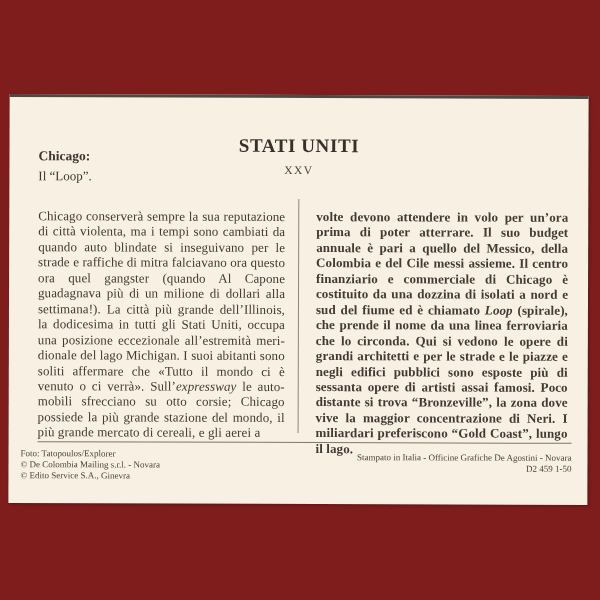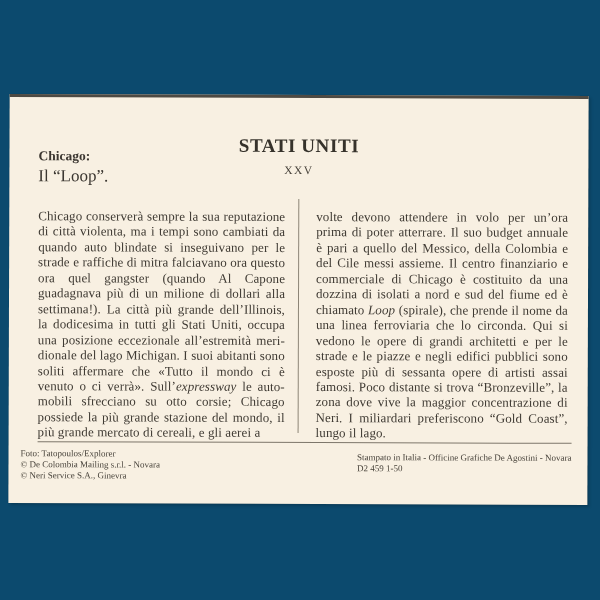--- a/index.html
+++ b/index.html
@@ -1,20 +1,20 @@
 <!DOCTYPE html>
 <html><head>
 <meta charset="utf-8">
 <style>
   html, body { margin: 0; padding: 0; }
   .screen {
     position: relative;
     width: 600px;
     height: 600px;
-    background: #0c4a6e;
+    background: #7f1d1d;
     overflow: hidden;
     font-family: "Liberation Serif", "DejaVu Serif", serif;
   }
   .card {
     position: absolute;
     left: 9px;
     top: 95px;
     width: 579px;
     height: 409px;
     background: #f8f0e2;
@@ -29,21 +29,21 @@
     left: 29px;
     top: 52px;
     color: #3c3731;
   }
   .loc-title {
     font-weight: bold;
     font-size: 13.5px;
     line-height: 14px;
   }
   .loc-sub {
-    font-size: 17px;
+    font-size: 13px;
     line-height: 14px;
     margin-top: 6px;
   }
   .title-block {
     position: absolute;
     left: 0;
     top: 37px;
     width: 100%;
     text-align: center;
   }
@@ -72,21 +72,21 @@
     font-size: 13px;
     line-height: 15.45px;
     text-align: justify;
     color: #3f3a33;
     letter-spacing: 0.1px;
     hyphens: manual;
     -webkit-hyphens: manual;
   }
   .col em { font-style: italic; }
   .col-left  { left: 0;     width: 247px; }
-  .col-right { left: 278px; width: 252px; }
+  .col-right { left: 278px; width: 252px; font-weight: bold; }
   .col-divider {
     position: absolute;
     left: 260px;
     top: -2px;
     width: 1px;
     height: 234px;
     background: #8d8577;
   }
   .footer-rule {
     position: absolute;
@@ -101,21 +101,21 @@
     left: 12px;
     top: 351px;
     font-size: 9px;
     line-height: 11px;
     color: #48433b;
   }
   .footer-right {
     position: absolute;
     right: 16px;
     top: 354px;
-    text-align: left;
+    text-align: right;
     font-size: 9px;
     line-height: 11px;
     color: #48433b;
   }
 </style>
 </head>
 <body>
 
 <div class="screen">
   <div class="card">
@@ -134,21 +134,21 @@
       <div class="col col-left" lang="it"><span>Chicago conserverà sempre la sua reputazio­ne di città violenta, ma i tempi sono cambiati da quando auto blindate si inseguivano per le strade e raffiche di mitra falciavano ora questo ora quel gangster (quando Al Capone guadagnava più di un milione di dollari alla settimana!). La città più grande dell’Illinois, la dodicesima in tutti gli Stati Uniti, occupa una posizione eccezionale all’estremità meri­dionale del lago Michigan. I suoi abitanti sono soliti affermare che «Tutto il mondo ci è venuto o ci verrà». Sull’</span><em>expressway</em><span> le auto­mobili sfrecciano su otto corsie; Chicago possiede la più grande stazione del mondo, il più grande mercato di cereali, e gli aerei a</span></div>
       <div class="col-divider"></div>
       <div class="col col-right" lang="it"><span>volte devono attendere in volo per un’ora prima di poter atterrare. Il suo budget annua­le è pari a quello del Messico, della Colombia e del Cile messi assieme. Il centro finanziario e commerciale di Chicago è costi­tuito da una dozzina di isolati a nord e sud del fiume ed è chiamato </span><em>Loop</em><span> (spirale), che pren­de il nome da una linea ferroviaria che lo circonda. Qui si vedono le opere di grandi architetti e per le strade e le piazze e negli edifici pubblici sono esposte più di sessanta opere di artisti assai famosi. Poco distante si trova “Bronzeville”, la zona dove vive la maggior concentrazione di Neri. I miliardari preferiscono “Gold Coast”, lungo il lago.</span></div>
     </div>
 
     <div class="footer-rule"></div>
 
     <div class="footer-left">
       <div>Foto: Tatopoulos/Explorer</div>
       <div>© De Colombia Mailing s.r.l. - Novara</div>
-      <div>© Neri Service S.A., Ginevra</div>
+      <div>© Edito Service S.A., Ginevra</div>
     </div>
 
     <div class="footer-right">
       <div>Stampato in Italia - Officine Grafiche De Agostini - Novara</div>
       <div>D2 459 1-50</div>
     </div>
 
   </div>
 </div>
 

